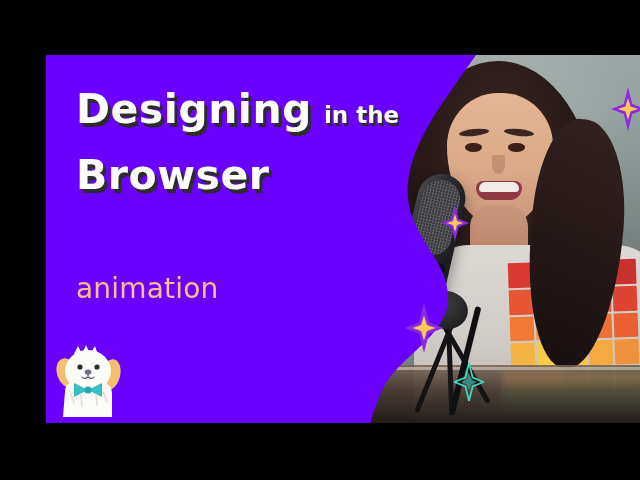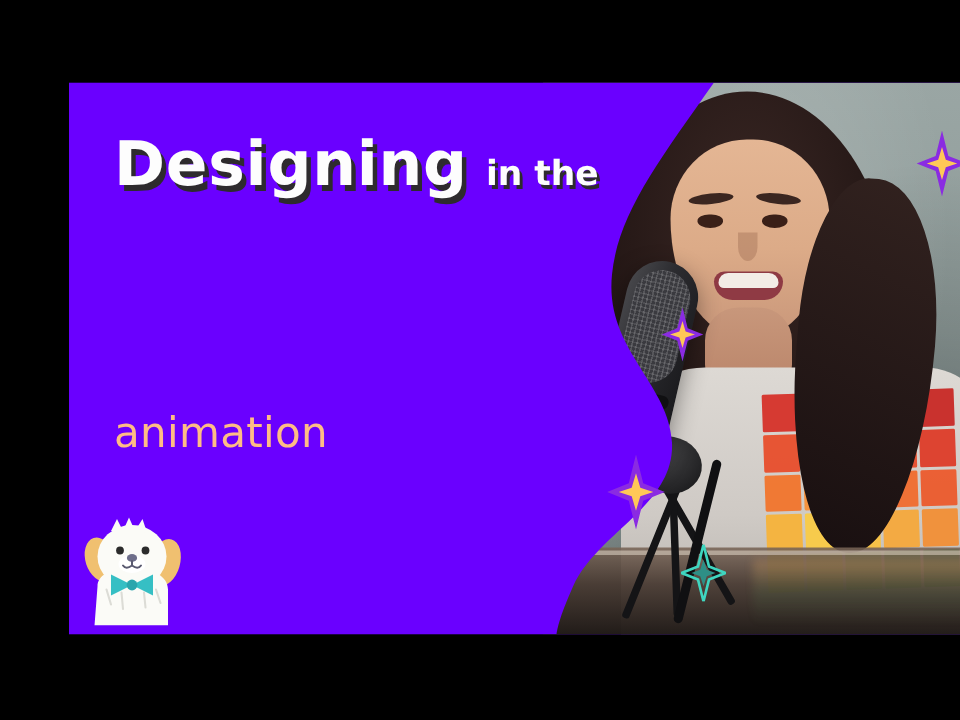--- a/index.html
+++ b/index.html
@@ -311,20 +311,21 @@
                C357,178 400,200 402,240
                C404,282 352,300 336,336
                C328,354 326,362 325,368
                L0,368 Z" fill="#6A00FF"></path>
     </svg>
 
     <div id="title-block">
       <div id="line-1" class="headline">
         <span id="word-designing">Designing</span><span id="word-inthe">in the</span>
       </div>
+      <div id="line-2" class="headline">Browser</div>
 
       <div id="sub-2" class="subhead">animation</div>
     </div>
 
     <svg class="sparkle" id="sparkle-1" viewBox="0 0 40 52">
       <path d="M20,0 L25,20 L40,26 L25,32 L20,52 L15,32 L0,26 L15,20 Z" fill="#8A2BE2"></path>
       <path d="M20,13 L23,23 L32,26 L23,29 L20,39 L17,29 L8,26 L17,23 Z" fill="#FFC857"></path>
     </svg>
 
     <svg class="sparkle" id="sparkle-2" viewBox="0 0 36 48">

